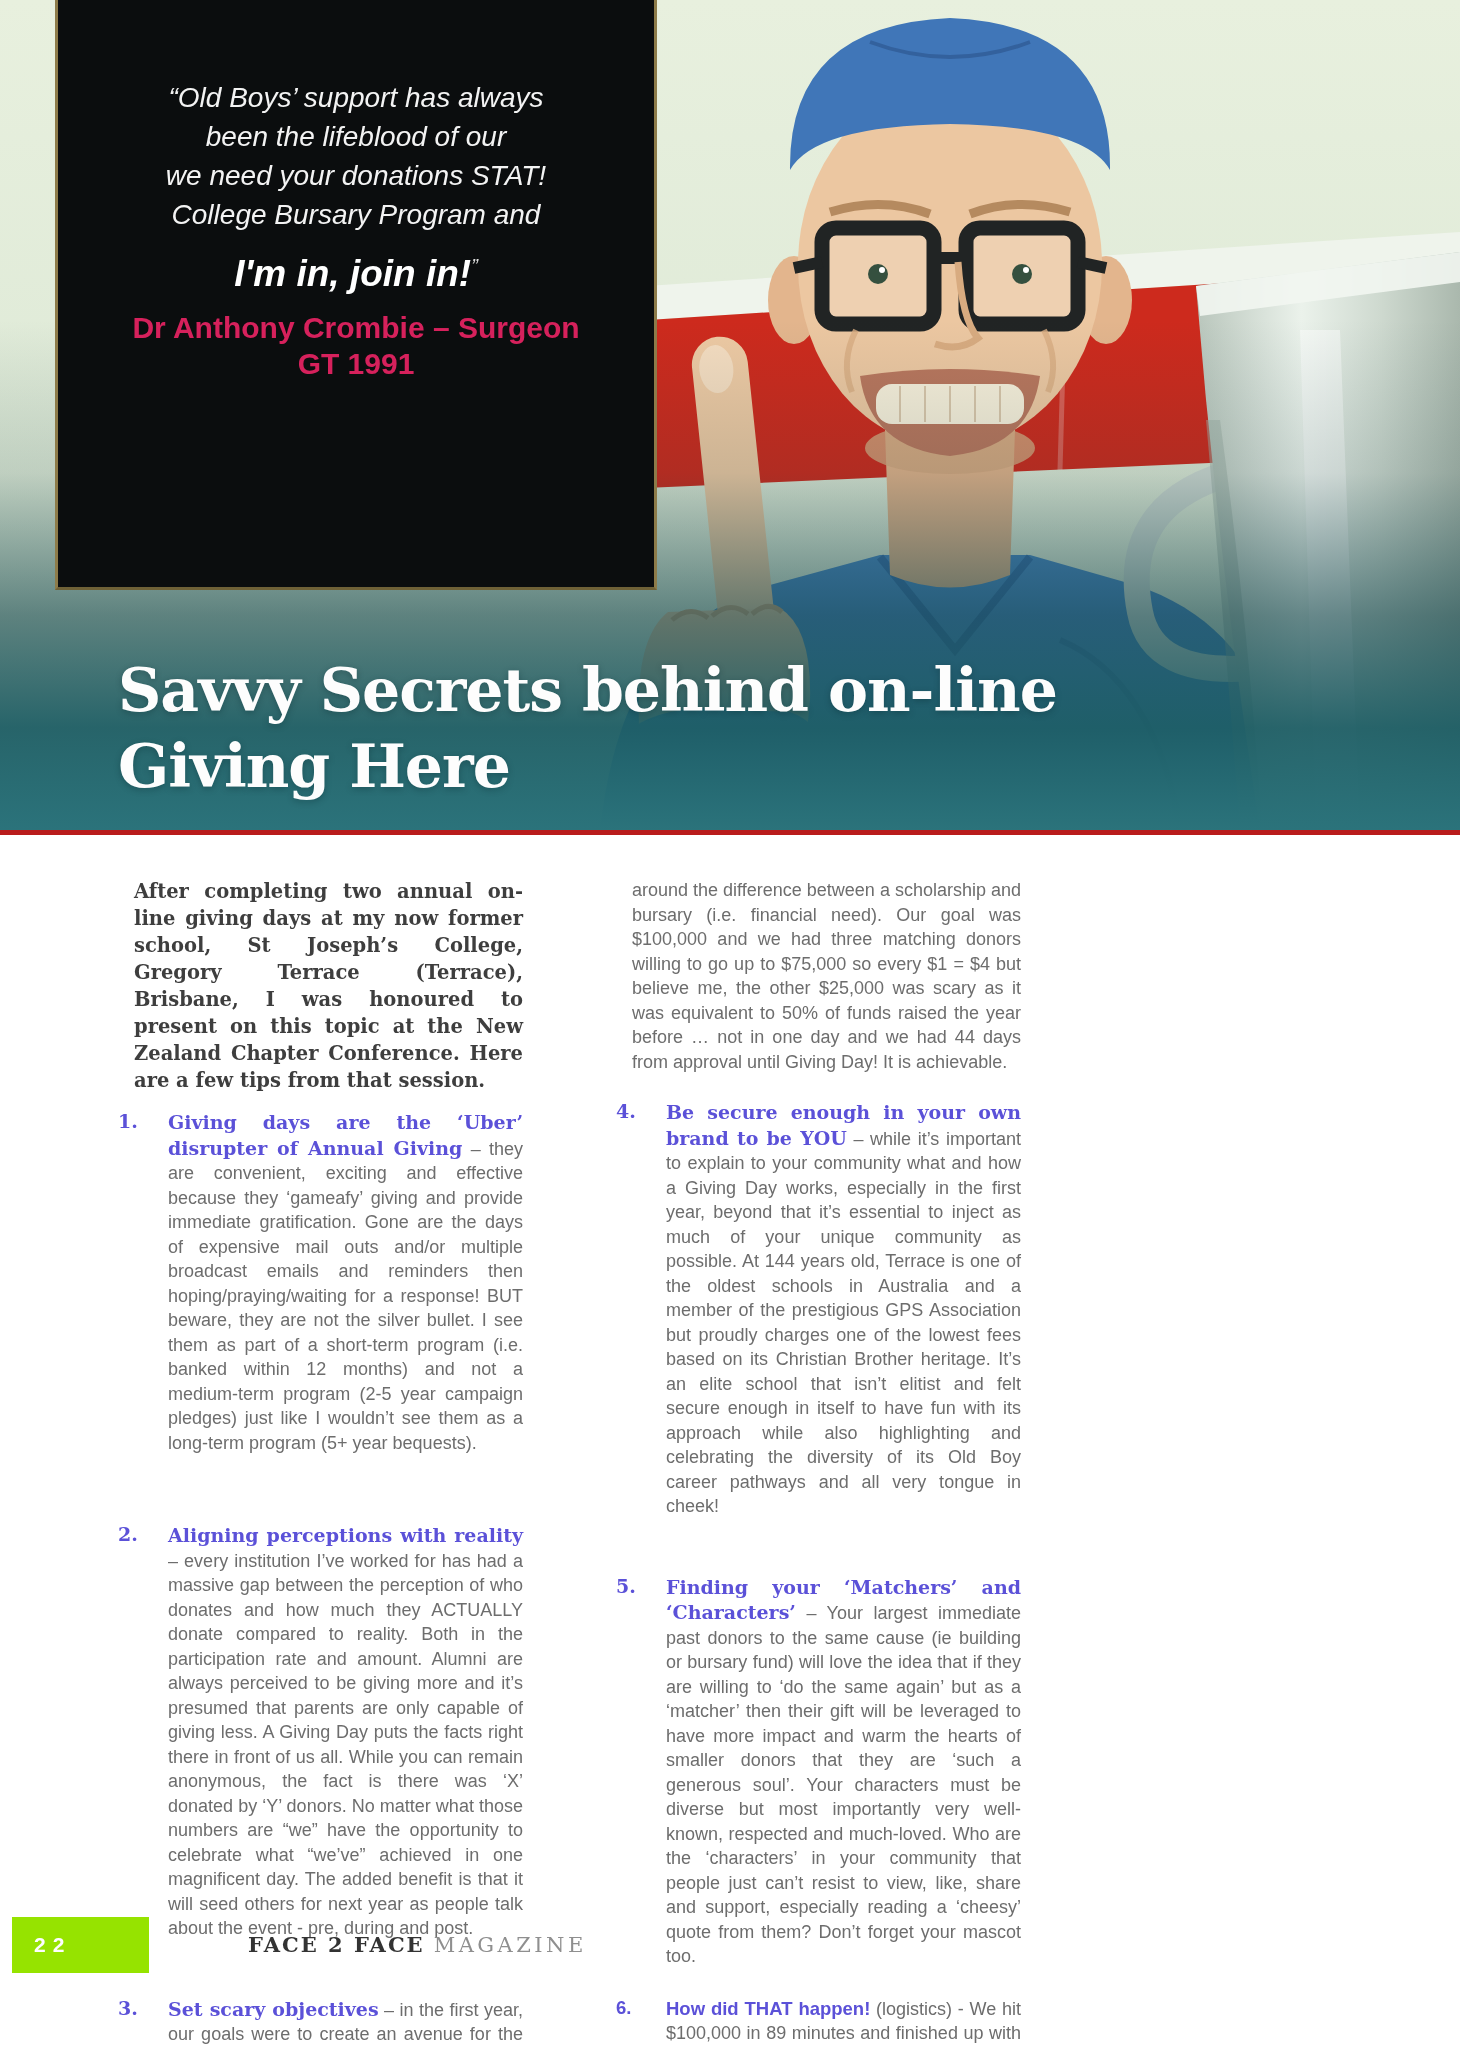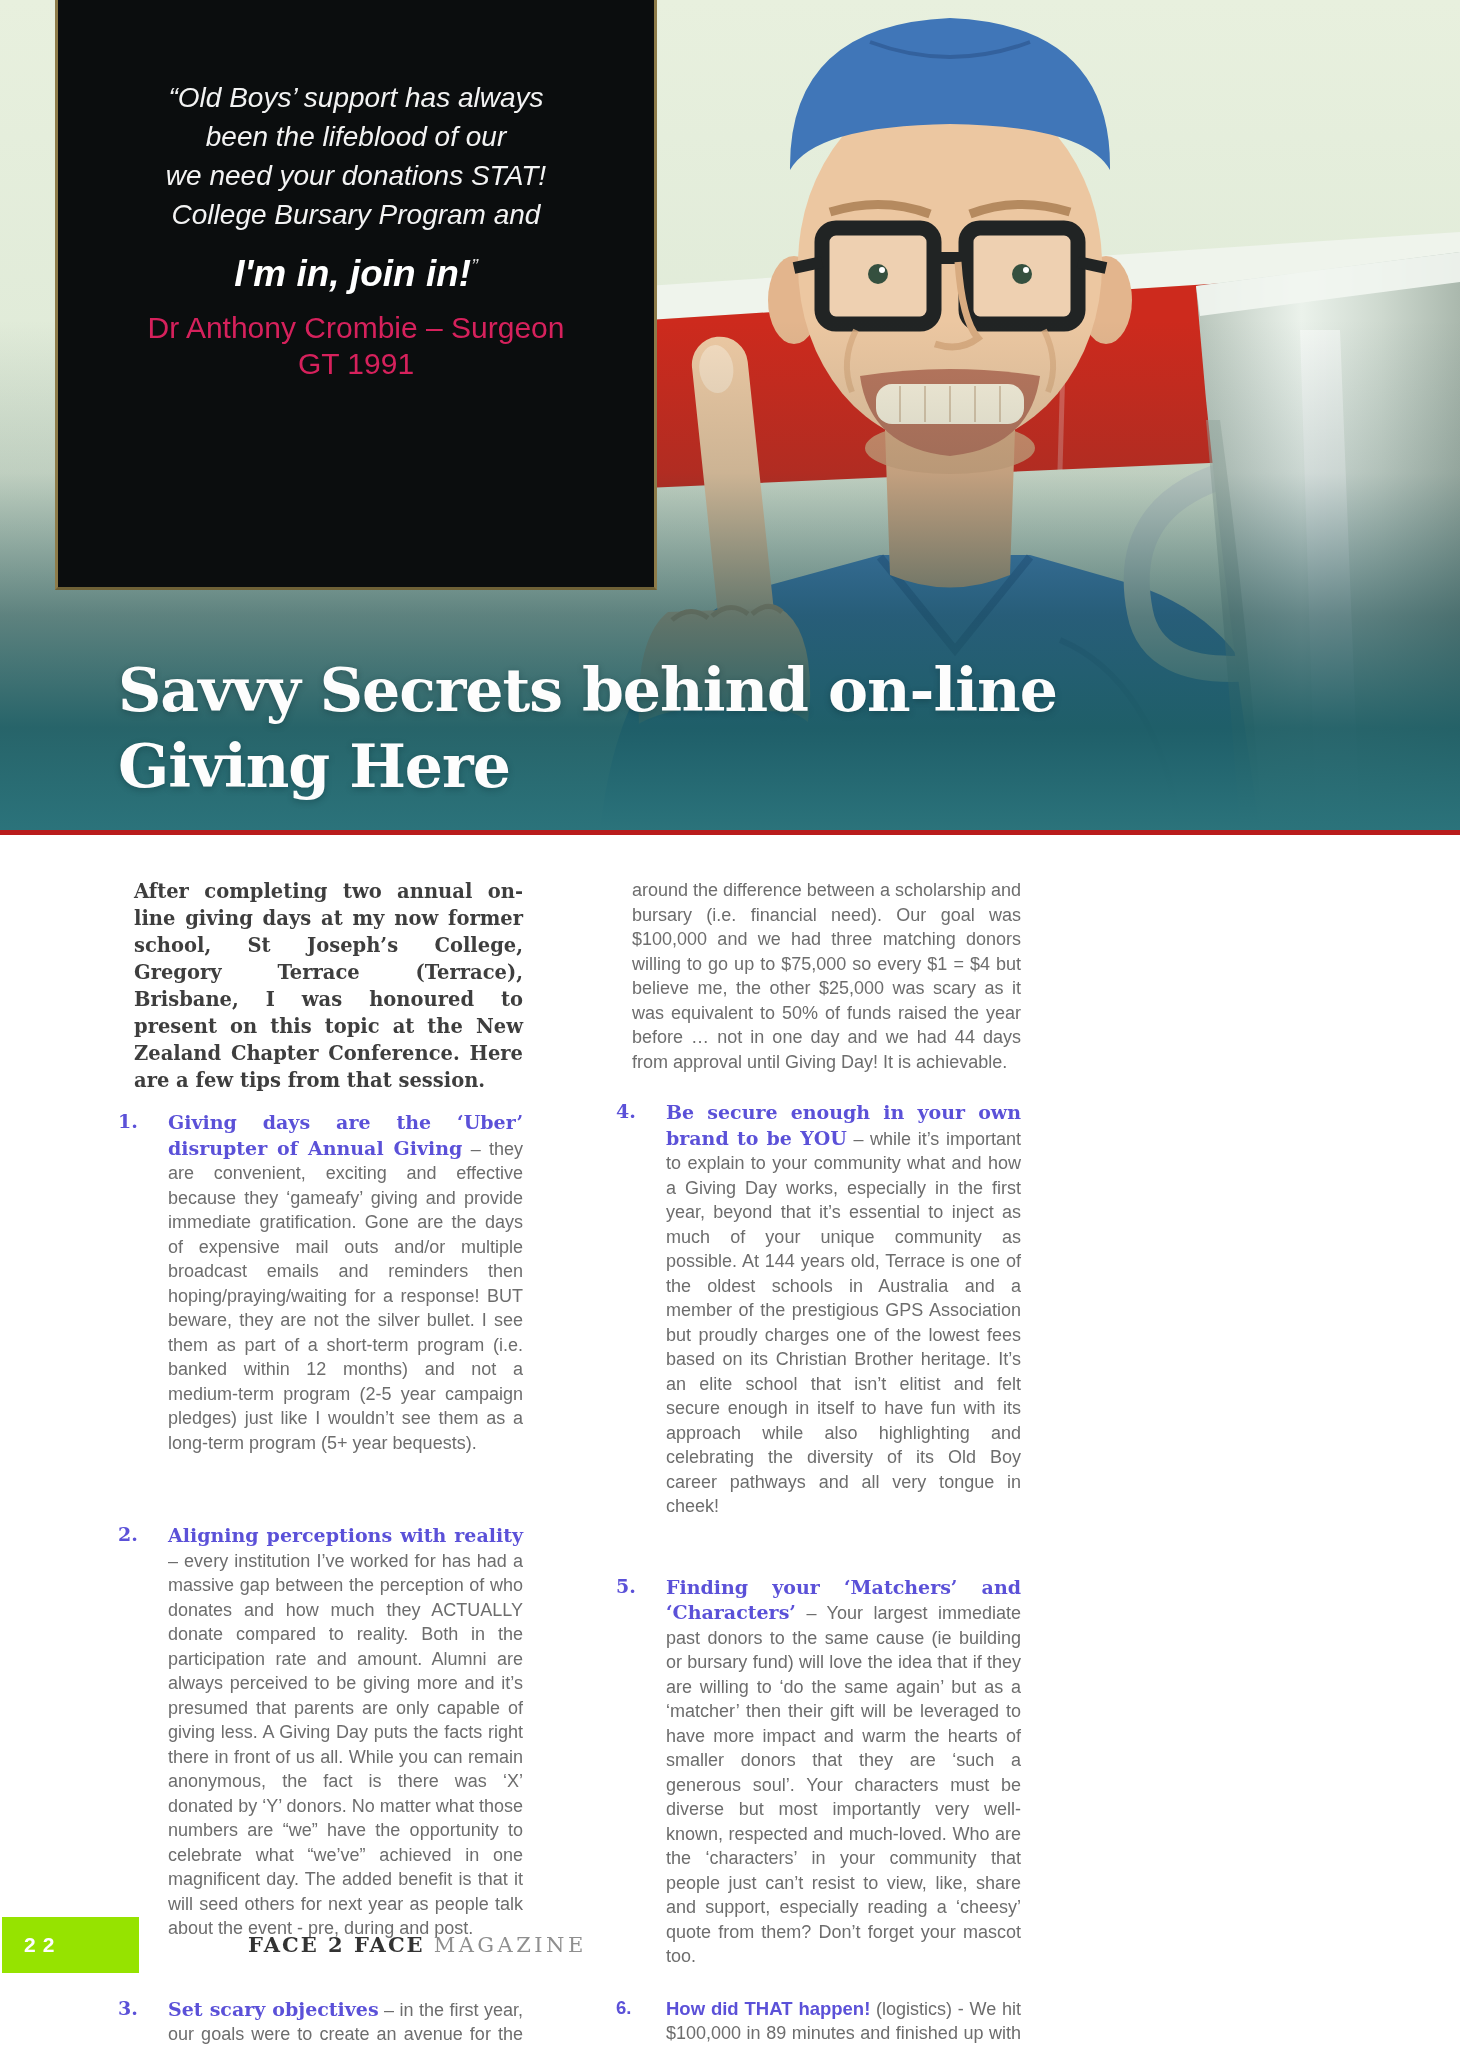--- a/index.html
+++ b/index.html
@@ -17,21 +17,21 @@
           rgba(17,68,74,0.62) 58%,
           rgba(28,92,99,0.94) 80%,
           #2b737b 100%);}
   .quote-box{position:absolute;left:55px;top:0;width:602px;height:590px;z-index:3;
         background:#0b0d0e;border-left:3px solid #8d7b49;border-right:3px solid #8d7b49;
         border-bottom:3px solid #6f6137;box-sizing:border-box;
         padding-top:78px;text-align:center;}
   .qline{color:#f3f3f3;font-style:italic;font-size:28px;line-height:39px;font-weight:500;}
   .qcta{color:#ffffff;font-style:italic;font-weight:bold;font-size:37px;line-height:48px;margin-top:8px;}
   .endq{font-size:20px;vertical-align:super;font-weight:normal;color:#dcdcdc;}
-  .qattr{color:#d6215c;font-size:30px;line-height:36px;margin-top:12px;font-weight:400;}
+  .qattr{color:#d6215c;font-size:30px;line-height:36px;margin-top:12px;font-weight:700;}
   .title{position:absolute;left:118px;top:652px;z-index:4;color:#fdfdfd;
         font-family:"DejaVu Serif",serif;font-weight:bold;font-size:60px;line-height:76px;
         letter-spacing:-1px;text-shadow:0 2px 6px rgba(10,40,45,0.35);}
 
   
   .col{position:absolute;top:862px;width:421px;}
   .col-left{left:118px;}
   .col-right{left:616px;}
   p{margin:16px;}
   .intro{font-family:"DejaVu Serif",serif;font-weight:bold;color:#3e3e3e;
@@ -42,21 +42,21 @@
   .num{position:absolute;left:0;top:0;color:#5b51d8;font-family:"DejaVu Serif",serif;
        font-weight:bold;font-size:19px;}
   .head{color:#5b51d8;font-family:"DejaVu Serif",serif;font-weight:bold;font-size:19px;}
   .head-sans{color:#5b51d8;font-family:"Liberation Sans",sans-serif;font-weight:bold;font-size:18.5px;}
   .num-sans{font-family:"Liberation Sans",sans-serif;font-size:18.5px;}
   .mb-big{margin-bottom:68px;}
   .mb-mid{margin-bottom:56px;}
   .mb-sm{margin-bottom:28px;}
 
   
-  .page-num-block{position:absolute;left:2px;top:1917px;width:137px;height:56px;
+  .page-num-block{position:absolute;left:12px;top:1917px;width:137px;height:56px;
         background:#96e300;}
   .page-num-block span{display:block;color:#fdfdfd;font-weight:bold;font-size:21px;
         letter-spacing:7px;line-height:56px;padding-left:22px;}
   .footer-brand{position:absolute;left:248px;top:1932px;font-family:"DejaVu Serif",serif;
         font-size:21px;white-space:nowrap;}
   .brand-bold{font-weight:bold;color:#333333;letter-spacing:2px;}
   .brand-light{font-weight:normal;color:#8f8f8f;letter-spacing:3.5px;margin-left:9px;}
 </style>
 </head>
 <body>

